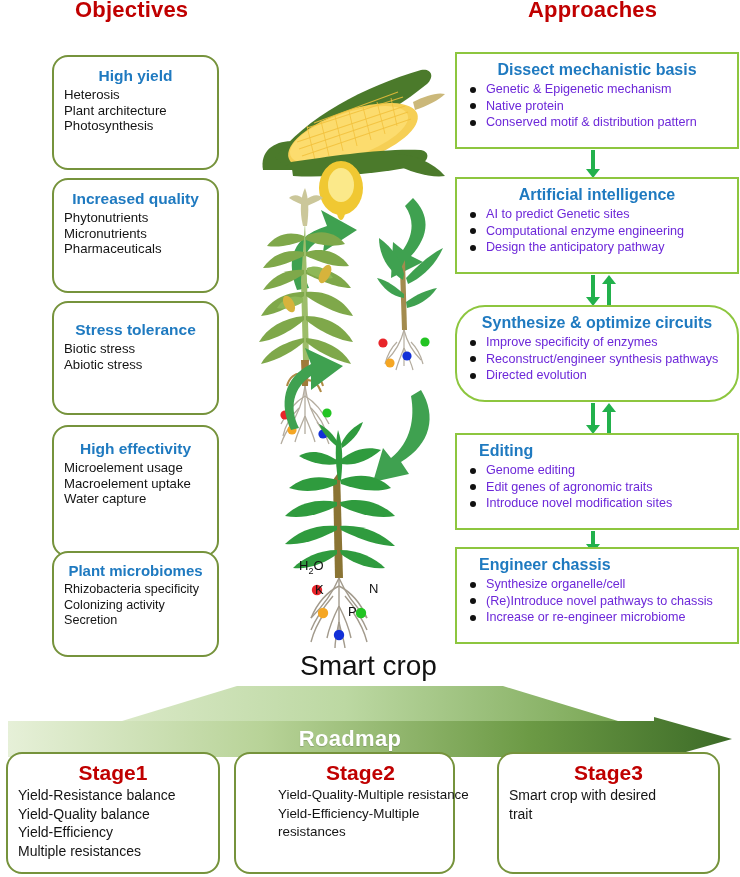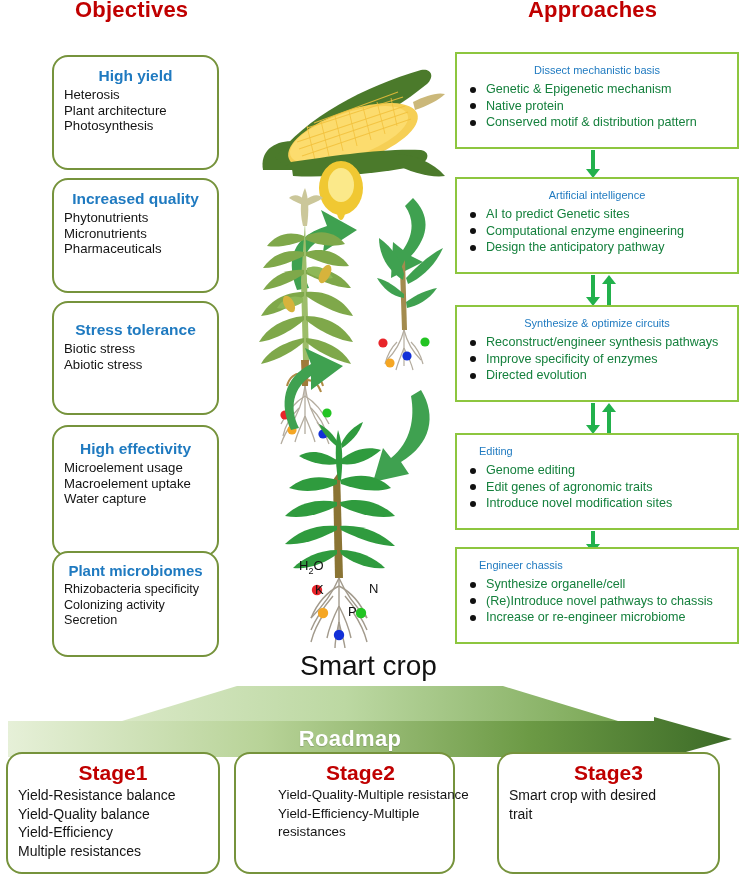--- a/index.html
+++ b/index.html
@@ -33,26 +33,26 @@
     padding-left:10px;white-space:nowrap;
   }
   .obj-list{padding-top:3px;padding-bottom:8px;}
 
   
   .app-box{
     position:absolute;left:455px;width:284px;
     border:2.4px solid #8dc63f;background:#fff;box-sizing:border-box;
   }
   .app-head{
-    display:block;text-align:center;color:#1f7ac0;font-weight:normal;
-    font-size:11px;line-height:18px;padding-top:7px;white-space:nowrap;
+    display:block;text-align:center;color:#1f7ac0;font-weight:bold;
+    font-size:16px;line-height:18px;padding-top:7px;white-space:nowrap;
   }
   .app-ul{margin:0;padding:2px 0 7px 0;list-style:none;}
   .app-li{
-    position:relative;color:#15803d;font-size:12.6px;line-height:16.5px;
+    position:relative;color:#6d28d9;font-size:12.6px;line-height:16.5px;
     padding-left:29px;white-space:nowrap;
   }
   .app-li .bullet{
     position:absolute;left:13px;top:5.5px;width:6.4px;height:6.4px;
     border-radius:50%;background:#111;
   }
 
   
   .v-arrow{position:absolute;width:14px;}
   .v-arrow .shaft{position:absolute;left:5px;top:0;width:4px;background:#22b14c;}
@@ -341,25 +341,25 @@
 
 <div class="v-arrow" style="left:586px;top:275px;height:32px;">
   <div class="shaft" style="height:23px;"></div>
   <div class="head-down" style="top:22px;"></div>
 </div>
 <div class="v-arrow" style="left:602px;top:275px;height:32px;">
   <div class="head-up"></div>
   <div class="shaft" style="top:8px;height:24px;"></div>
 </div>
 
-<div class="app-box" style="top:305px;height:97px;">
+<div class="app-box" style="top:305px;height:97px;border-radius:30px;">
   <span class="app-head">Synthesize &amp; optimize circuits</span>
   <ul class="app-ul">
+    <li class="app-li"><span class="bullet"></span><span>Improve specificity of enzymes</span></li>
     <li class="app-li"><span class="bullet"></span><span>Reconstruct/engineer synthesis pathways</span></li>
-    <li class="app-li"><span class="bullet"></span><span>Improve specificity of enzymes</span></li>
     <li class="app-li"><span class="bullet"></span><span>Directed evolution</span></li>
   </ul>
 </div>
 
 <div class="v-arrow" style="left:586px;top:403px;height:32px;">
   <div class="shaft" style="height:23px;"></div>
   <div class="head-down" style="top:22px;"></div>
 </div>
 <div class="v-arrow" style="left:602px;top:403px;height:32px;">
   <div class="head-up"></div>

